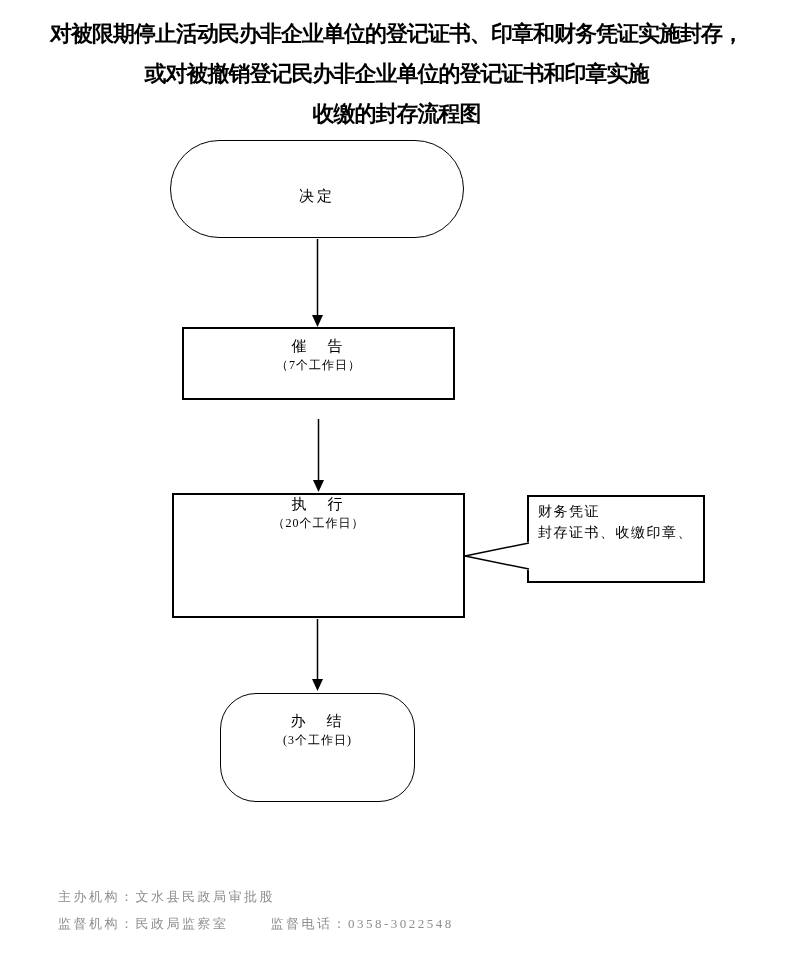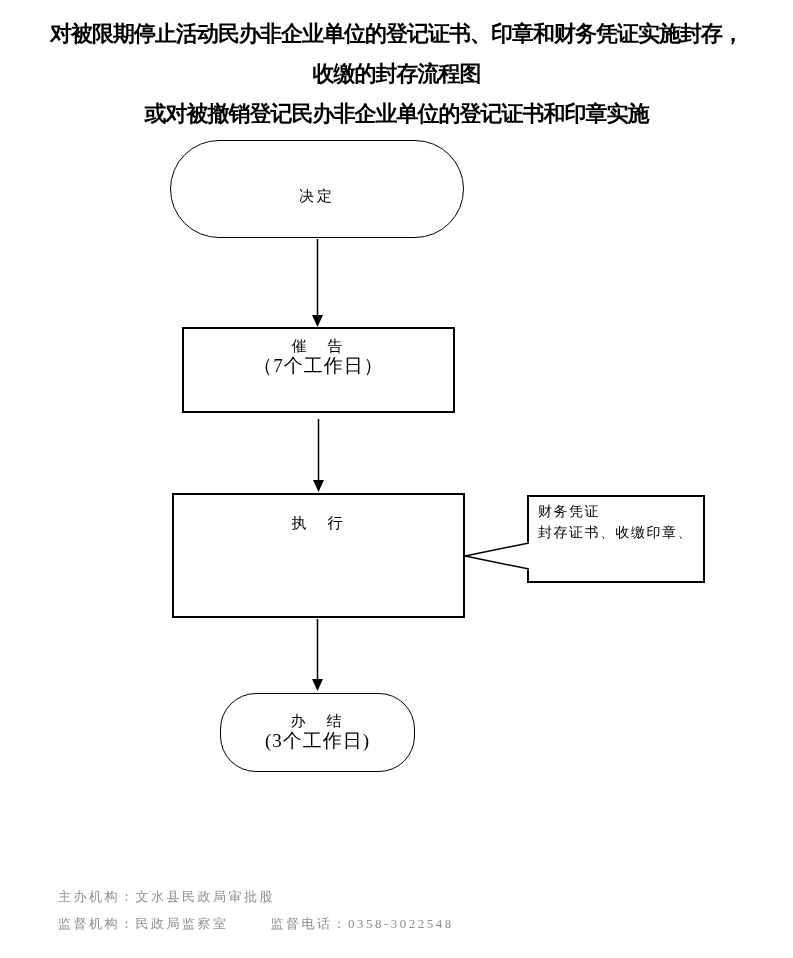--- a/index.html
+++ b/index.html
@@ -43,29 +43,29 @@
     background:var(--background);
     text-align:center;
   }
   .node-label{
     font-size:15px;
     letter-spacing:3px;
     line-height:19px;
     white-space:pre;
   }
   .node-duration{
-    font-size:19px;
+    font-size:12px;
     letter-spacing:1px;
     line-height:19px;
     white-space:pre;
   }
   .n1{left:170px;top:140px;width:294px;height:98px;border-radius:49px;padding-top:46px;}
-  .n2{left:182px;top:327px;width:273px;height:86px;border-width:2px;padding-top:8px;}
-  .n3{left:172px;top:493px;width:293px;height:125px;border-width:2px;padding-top:19px;}
-  .n4{left:220px;top:693px;width:195px;height:79px;border-radius:36px;padding-top:18px;}
+  .n2{left:182px;top:327px;width:273px;height:73px;border-width:2px;padding-top:8px;}
+  .n3{left:172px;top:493px;width:293px;height:125px;border-width:2px;}
+  .n4{left:220px;top:693px;width:195px;height:109px;border-radius:36px;padding-top:18px;}
   
   .callout{
     position:absolute;
     left:527px;top:495px;width:178px;height:88px;
     border:2px solid var(--line);
     background:var(--background);
     padding:4px 6px 0 9px;
     text-align:left;
   }
   .callout-line{
@@ -97,35 +97,36 @@
   }
   .footer-row{display:flex;gap:42px;}
 </style>
 </head>
 <body>
 
 <div class="page">
 
   <header class="title">
     <div class="title-line">对被限期停止活动民办非企业单位的登记证书、印章和财务凭证实施封存，</div>
+    <div class="title-line">或对被撤销登记民办非企业单位的登记证书和印章实施</div>
     <div class="title-line">收缴的封存流程图</div>
-    <div class="title-line">或对被撤销登记民办非企业单位的登记证书和印章实施</div>
   </header>
 
   <div class="node n1">
     <div class="node-label">决定</div>
   </div>
 
   <div class="node n2">
     <div class="node-label">催　告</div>
     <div class="node-duration">（7个工作日）</div>
   </div>
 
   <div class="node n3">
     <div class="node-label">执　行</div>
+    <div class="node-duration">（20个工作日）</div>
   </div>
 
   <div class="callout">
     <div class="callout-line">财务凭证</div>
     <div class="callout-line">封存证书、收缴印章、</div>
   </div>
 
   <div class="node n4">
     <div class="node-label">办　结</div>
     <div class="node-duration">(3个工作日)</div>

